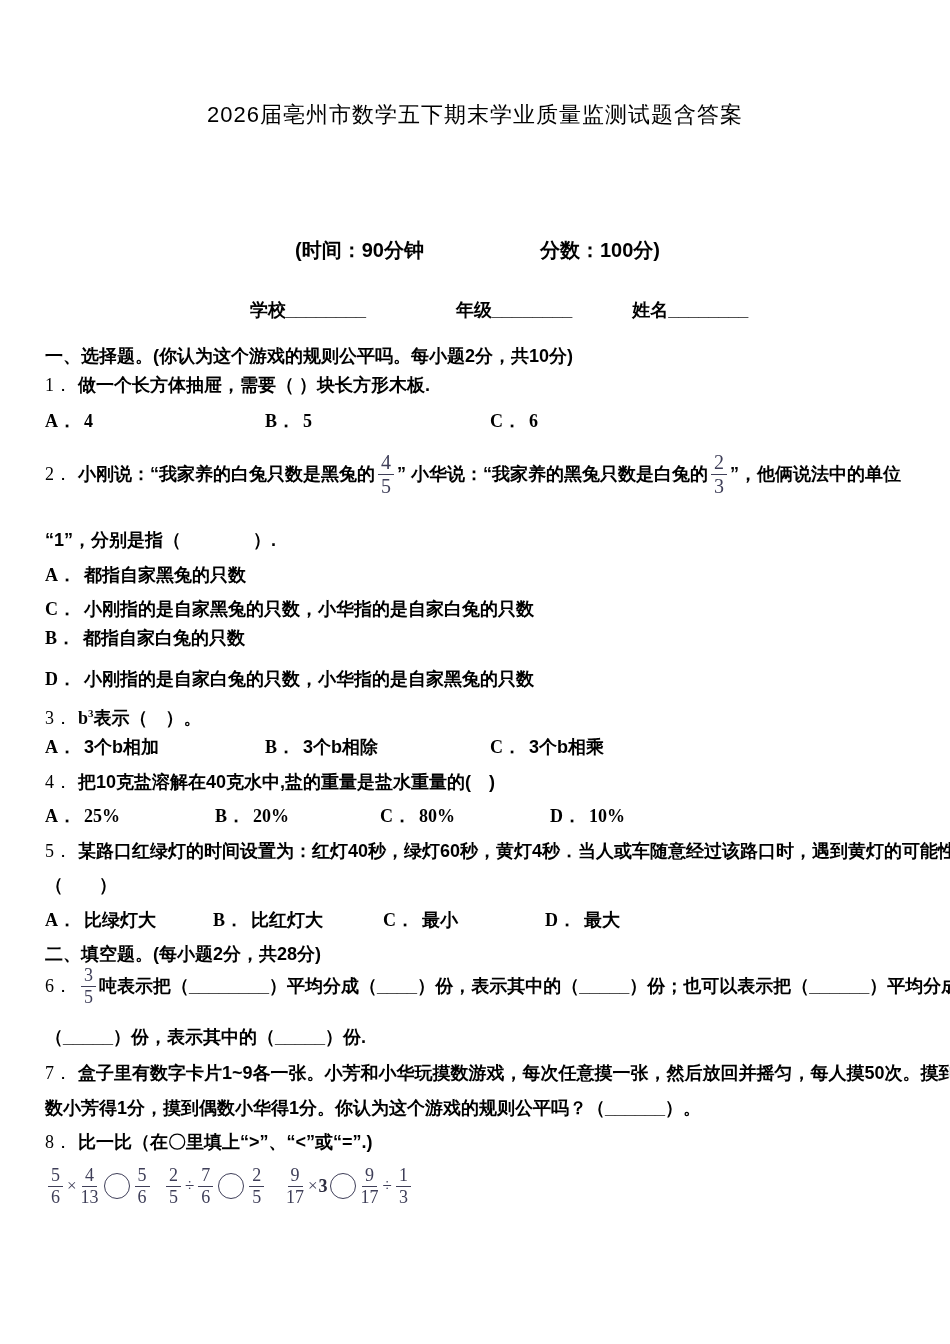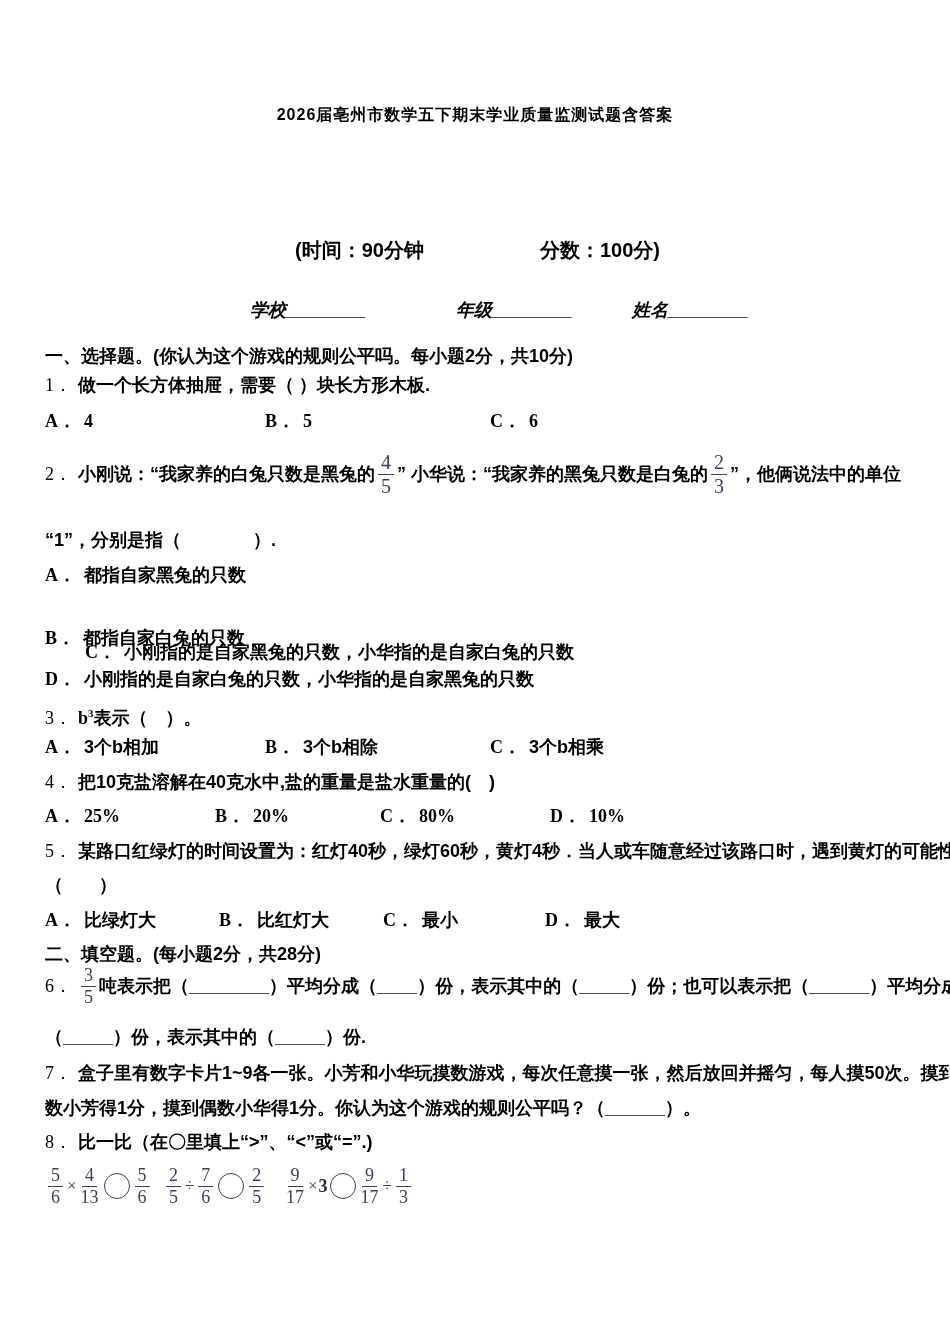--- a/index.html
+++ b/index.html
@@ -10,21 +10,21 @@
   }
   .line{position:absolute;left:45px;right:40px;white-space:nowrap;font-size:18px;line-height:24px;}
   .center{left:0;right:0;text-align:center;}
   .cn{font-family:"Liberation Sans",sans-serif;font-weight:700;}
   .qnum{font-family:"Liberation Serif",serif;font-weight:400;margin-right:6px;}
   .optL{font-family:"Liberation Serif",serif;font-weight:700;margin-right:8px;}
   .serifB{font-family:"Liberation Serif",serif;font-weight:700;}
   .opt{position:absolute;top:0;}
   .flexline{display:flex;align-items:center;}
   .metaflex{display:flex;justify-content:center;gap:116px;}
-  .title{font-size:16px;font-weight:700;letter-spacing:1px;}
+  .title{font-size:22px;font-weight:400;letter-spacing:1px;}
   .meta{font-size:20px;font-weight:700;}
   .frac{display:inline-flex;flex-direction:column;align-items:center;
         font-family:"Liberation Serif",serif;font-weight:400;color:#3e3e58;
         line-height:1.05;vertical-align:middle;margin:0 3px;}
   .frac .fn{padding:0 3px 1px;border-bottom:1.4px solid #3e3e58;}
   .frac .fd{padding-top:1px;}
   .frac-lg{font-size:20px;}
   .frac-md{font-size:18px;}
   .op{font-family:"Liberation Serif",serif;color:#3e3e58;font-size:17px;margin:0 1px;}
   .opnum{font-family:"Liberation Serif",serif;font-weight:700;color:#2c2c40;font-size:18px;}
@@ -39,21 +39,21 @@
 
 <div id="page">
 
   <div class="line center title cn" style="top:103px;">2026届亳州市数学五下期末学业质量监测试题含答案</div>
 
   <div class="line metaflex meta cn" style="top:238px;">
     <span>(时间：90分钟</span>
     <span>分数：100分)</span>
   </div>
 
-  <div class="line fieldrow cn" style="top:298px;font-style:italic;">
+  <div class="line fieldrow cn" style="top:298px;">
     <span style="margin-left:205px;">学校________</span>
     <span style="margin-left:90px;text-align:right;">年级________</span>
     <span style="margin-left:60px;">姓名________</span>
   </div>
 
   <div class="line cn" style="top:344px;">一、选择题。(你认为这个游戏的规则公平吗。每小题2分，共10分)</div>
 
   <div class="line" style="top:373px;">
     <span class="qnum">1．</span><span class="cn">做一个长方体抽屉，需要（ ）块长方形木板.</span>
   </div>
@@ -73,21 +73,21 @@
     <span class="cn">”  小华说：“我家养的黑兔只数是白兔的</span>
     <span class="frac frac-lg">
         <span class="fn">2</span>
         <span class="fd">3</span>
       </span>
     <span class="cn">”，他俩说法中的单位</span>
   </div>
   <div class="line cn" style="top:528px;">“1”，分别是指（　　　　）.</div>
   <div class="line" style="top:563px;"><span class="optL">A．</span><span class="cn">都指自家黑兔的只数</span></div>
   <div class="line" style="top:598px;margin-top:28px;"><span class="optL">B．</span><span class="cn">都指自家白兔的只数</span></div>
-  <div class="line" style="top:640px;margin-left:40px;"><span class="optL">C．</span><span class="cn">小刚指的是自家黑兔的只数，小华指的是自家白兔的只数</span></div>
+  <div class="line" style="top:597px;"><span class="optL">C．</span><span class="cn">小刚指的是自家黑兔的只数，小华指的是自家白兔的只数</span></div>
   <div class="line" style="top:667px;"><span class="optL">D．</span><span class="cn">小刚指的是自家白兔的只数，小华指的是自家黑兔的只数</span></div>
 
   <div class="line" style="top:701px;">
     <span class="qnum">3．</span><span class="serifB">b</span><span class="supS">3</span><span class="cn">表示（　）。</span>
   </div>
   <div class="line" style="top:735px;">
     <span class="opt" style="left:0;"><span class="optL">A．</span><span class="cn">3个b相加</span></span>
     <span class="opt" style="left:220px;"><span class="optL">B．</span><span class="cn">3个b相除</span></span>
     <span class="opt" style="left:445px;"><span class="optL">C．</span><span class="cn">3个b相乘</span></span>
   </div>
@@ -101,21 +101,21 @@
     <span class="opt" style="left:335px;"><span class="optL">C．</span><span class="serifB">80%</span></span>
     <span class="opt" style="left:505px;"><span class="optL">D．</span><span class="serifB">10%</span></span>
   </div>
 
   <div class="line" style="top:839px;">
     <span class="qnum">5．</span><span class="cn">某路口红绿灯的时间设置为：红灯40秒，绿灯60秒，黄灯4秒．当人或车随意经过该路口时，遇到黄灯的可能性</span>
   </div>
   <div class="line cn" style="top:873px;">（　　）</div>
   <div class="line" style="top:908px;">
     <span class="opt" style="left:0;"><span class="optL">A．</span><span class="cn">比绿灯大</span></span>
-    <span class="opt" style="left:174px;text-align:right;"><span class="optL">B．</span><span class="cn">比红灯大</span></span>
+    <span class="opt" style="left:168px;text-align:right;"><span class="optL">B．</span><span class="cn">比红灯大</span></span>
     <span class="opt" style="left:338px;"><span class="optL">C．</span><span class="cn">最小</span></span>
     <span class="opt" style="left:500px;"><span class="optL">D．</span><span class="cn">最大</span></span>
   </div>
 
   <div class="line cn" style="top:942px;">二、填空题。(每小题2分，共28分)</div>
 
   <div class="line flexline" style="top:962px;height:48px;">
     <span class="qnum">6．</span>
     <span class="frac frac-md">
         <span class="fn">3</span>

